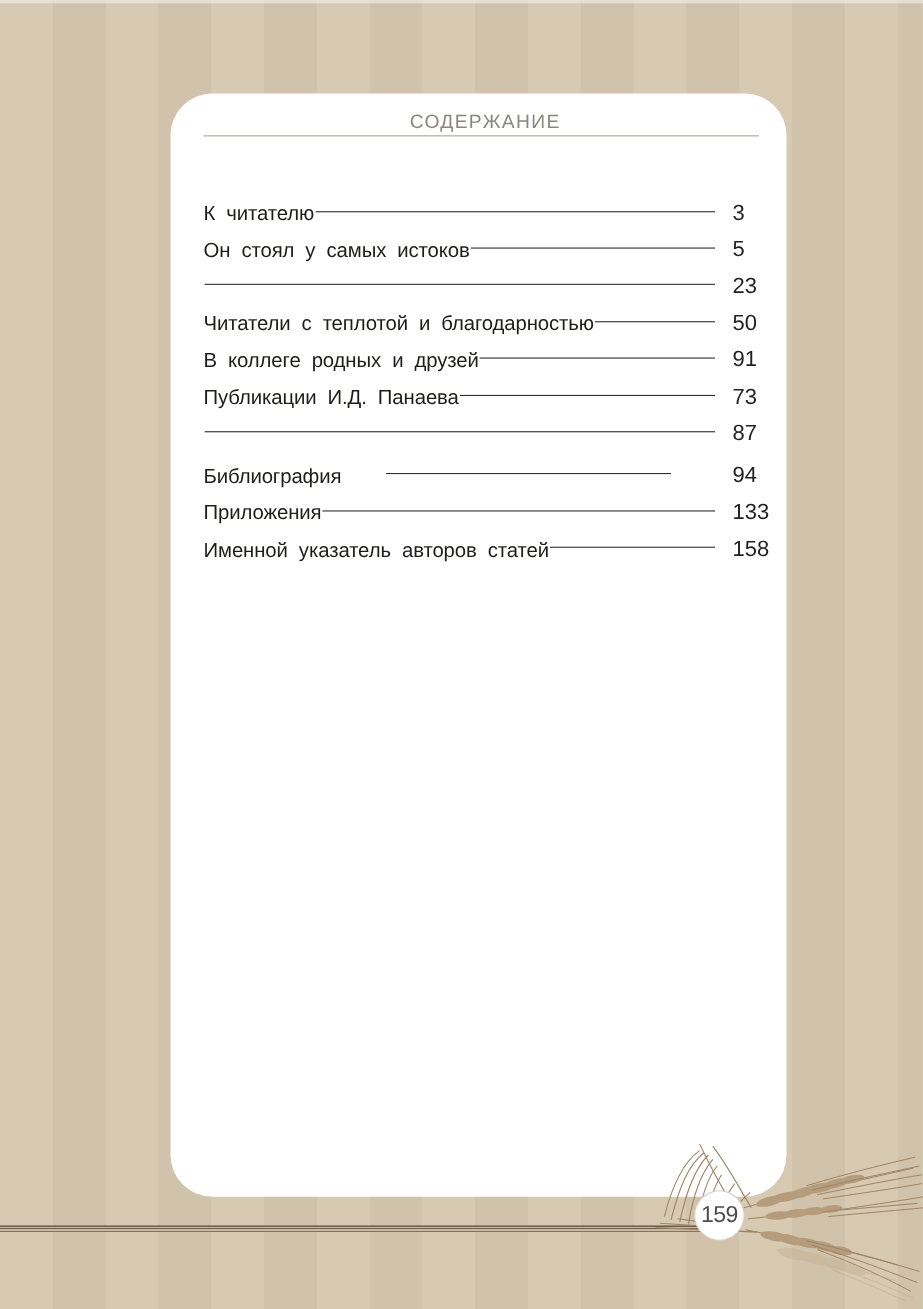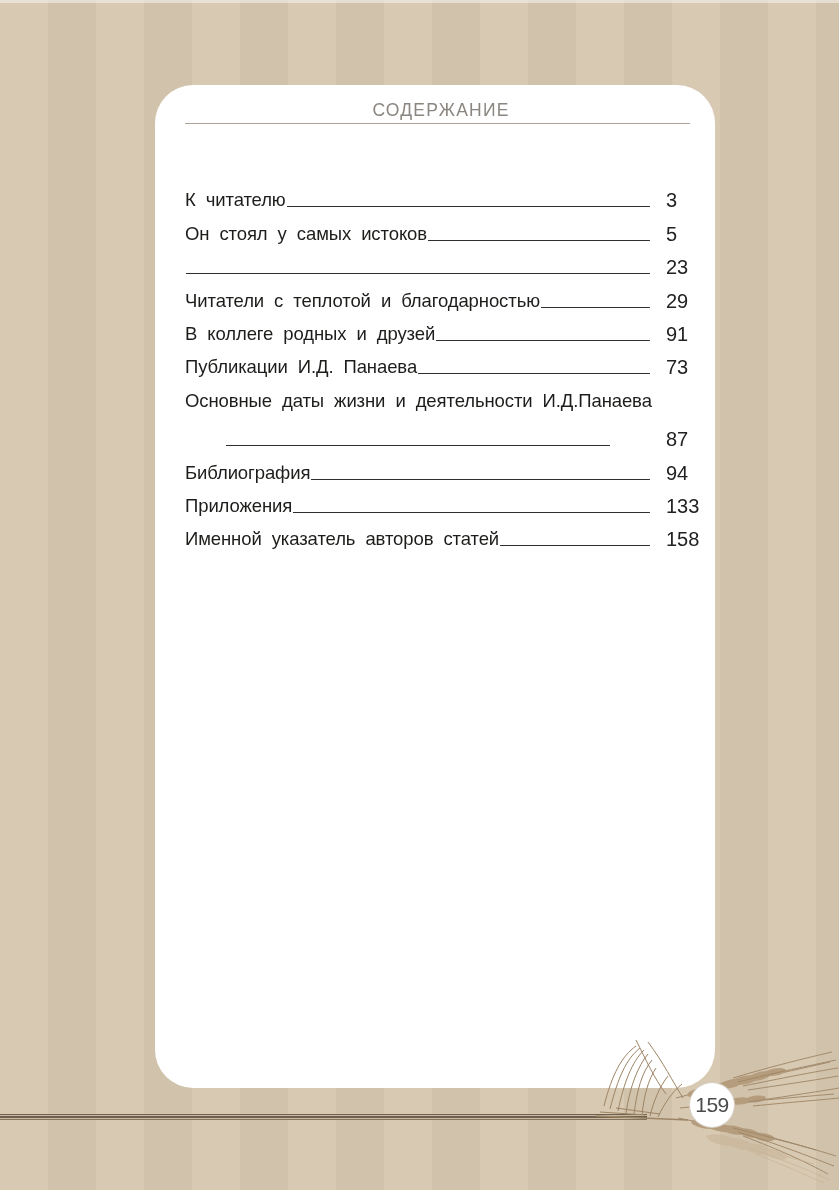--- a/index.html
+++ b/index.html
@@ -18,21 +18,21 @@
   }
   .title{
     position:absolute;top:15px;left:12px;right:0;text-align:center;
     font-size:17.5px;letter-spacing:1.2px;color:var(--title,#8b8680);
   }
   .title-rule{
     position:absolute;top:38px;left:30px;width:505px;height:0;
     border-top:1px solid #aba49a;
   }
   .toc{position:absolute;left:30px;top:92px;width:526px;}
-  .toc-row{display:flex;align-items:flex-end;height:33.4px;}
+  .toc-row{display:flex;align-items:center;height:33.4px;}
   .toc-row:nth-child(8){margin-top:5px;gap:40px;}
   .toc-label{
     font-size:18.5px;line-height:21px;color:var(--ink,#1d1d1b);
     white-space:nowrap;letter-spacing:-0.1px;word-spacing:5px;
   }
   .toc-leader{flex:1;border-bottom:1.6px solid #2f2f2f;margin:0 16px 3px 1px;}
   .toc-page{width:45px;font-size:20px;line-height:20px;color:#222;}
   .bottom-rule{
     position:absolute;left:0;top:1114px;width:647px;height:8px;
     background:linear-gradient(to bottom,
@@ -45,21 +45,21 @@
   }
   .illustration{position:absolute;left:588px;top:1032px;width:252px;height:152px;z-index:3;}
   .illustration svg{display:block;}
   .book-stroke{stroke:var(--wheat-dark,#9d8465);fill:none;stroke-width:1;}
   .wheat-grain{fill:var(--wheat,#b59c7d);}
   .wheat-awn{stroke:var(--wheat-dark,#9d8465);fill:none;stroke-width:0.9;}
   .wheat-soft{opacity:0.55;}
   .wheat-soft .wheat-grain{fill:#c8b397;}
   .wheat-soft .wheat-awn{stroke:#c0ab8d;}
   .badge{
-    position:absolute;left:690px;top:1083px;width:44px;height:44px;border-radius:50%;
+    position:absolute;left:632px;top:1083px;width:44px;height:44px;border-radius:50%;
     background:#ffffff;box-shadow:0 0 0 1px #d6cfc4;z-index:5;
     display:flex;align-items:center;justify-content:center;
     font-size:21px;color:#4c4c4c;letter-spacing:-0.5px;
   }
 </style>
 </head>
 <body>
 
 <div class="page">
 
@@ -80,40 +80,35 @@
   </div>
 
   <div class="toc-row">
     <span class="toc-leader"></span>
     <span class="toc-page">23</span>
   </div>
 
   <div class="toc-row">
     <span class="toc-label">Читатели с теплотой и благодарностью</span>
     <span class="toc-leader"></span>
-    <span class="toc-page">29</span>
+    <span class="toc-page">50</span>
   </div>
 
   <div class="toc-row">
     <span class="toc-label">В коллеге родных и друзей</span>
     <span class="toc-leader"></span>
     <span class="toc-page">91</span>
   </div>
 
   <div class="toc-row">
     <span class="toc-label">Публикации И.Д. Панаева</span>
     <span class="toc-leader"></span>
     <span class="toc-page">73</span>
   </div>
 
-  <div class="toc-row">
-    <span class="toc-label">Основные даты жизни и деятельности И.Д.Панаева</span>
-    <span class="toc-leader"></span>
-    <span class="toc-page"></span>
-  </div>
 
   <div class="toc-row">
     <span class="toc-label"></span>
     <span class="toc-leader"></span>
     <span class="toc-page">87</span>
   </div>
 
   <div class="toc-row">
     <span class="toc-label">Библиография</span>
     <span class="toc-leader"></span>

